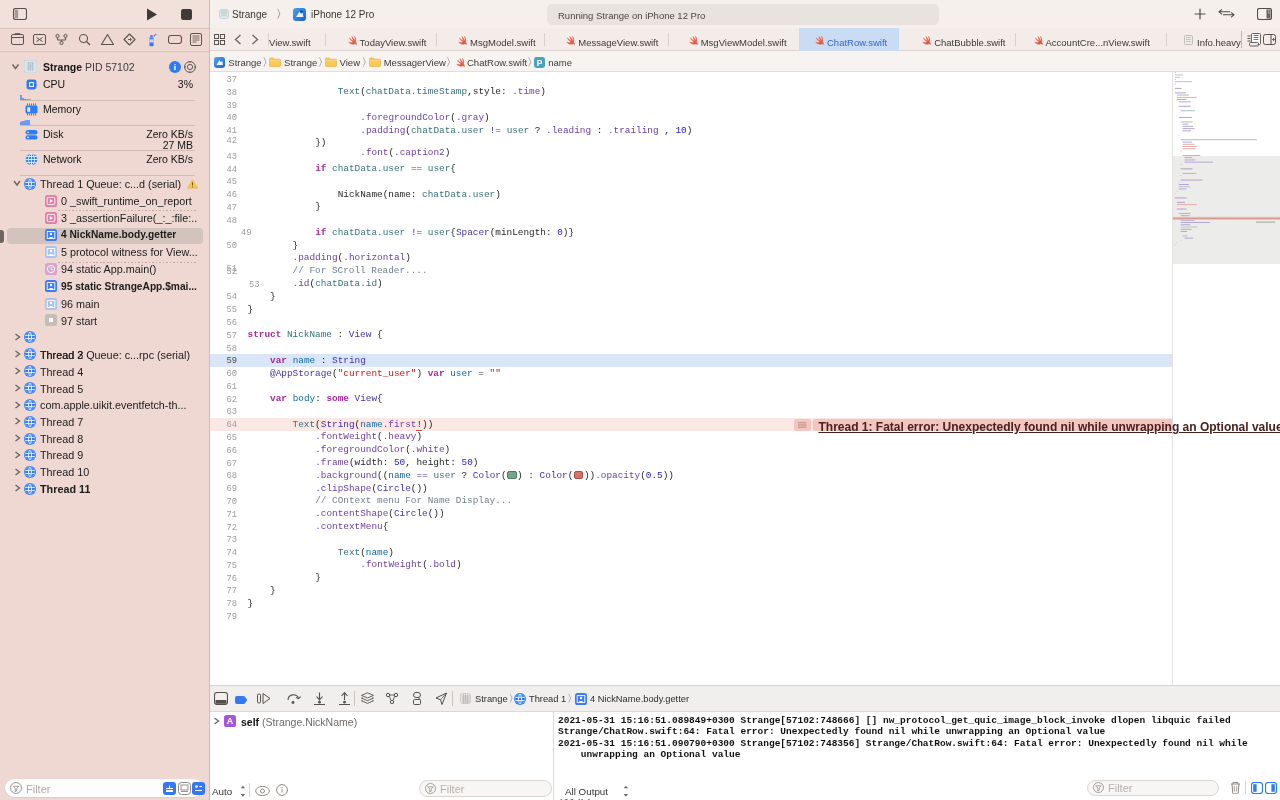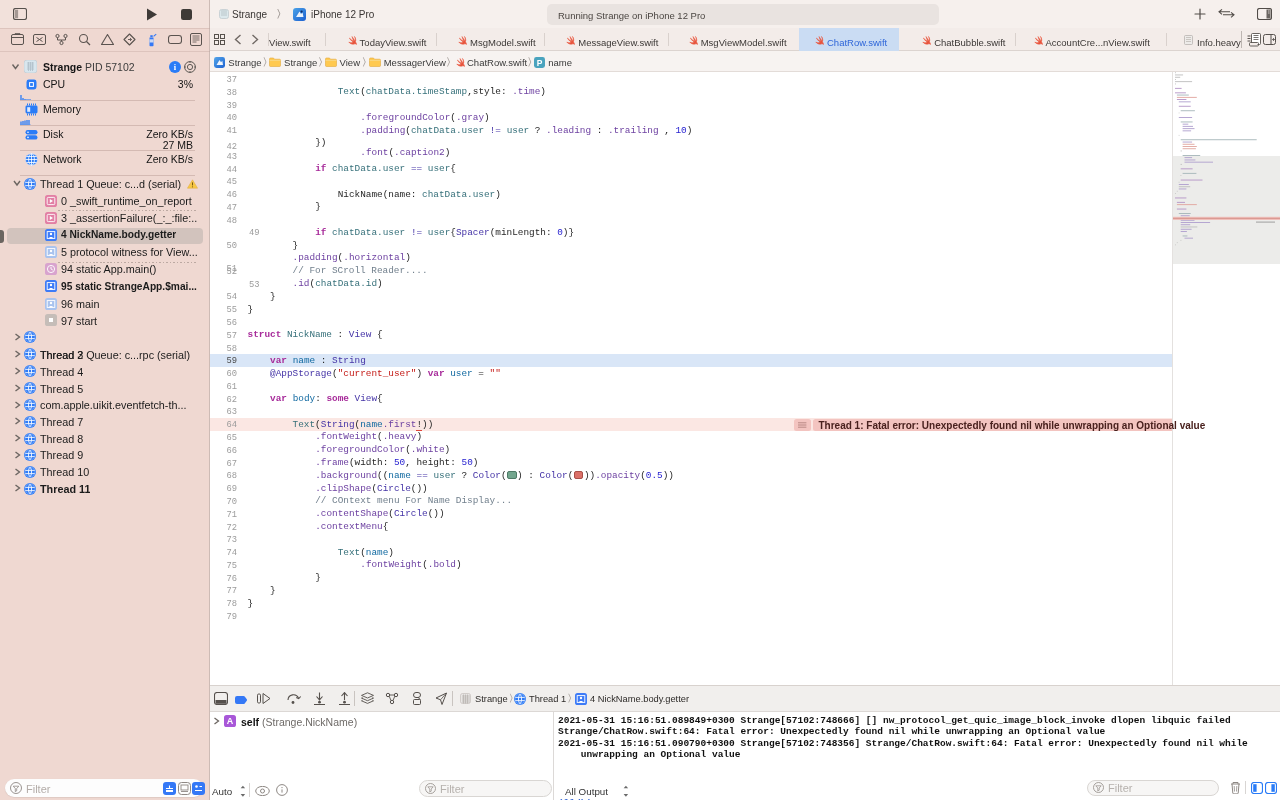--- a/index.html
+++ b/index.html
@@ -224,32 +224,32 @@
 <div class="abs" style="left:210px;top:418.1px;width:962px;height:13px;background:#FBE7E3;"></div>
 <div class="lnum" style="left:211px;top:75.0px;">37</div>
 <div class="lnum" style="left:211px;top:87.8px;">38</div>
 <div class="codeline" style="left:337.7px;top:86.2px;"><span class="t">Text</span>(<span class="t">chatData.timeStamp</span>,style: <span class="p">.time</span>)</div>
 <div class="lnum" style="left:211px;top:100.6px;">39</div>
 <div class="codeline" style="left:360.3px;top:99.0px;margin-top:48px;"><span class="p">.font</span>(<span class="p">.caption2</span>)</div>
 <div class="lnum" style="left:211px;top:113.4px;">40</div>
 <div class="codeline" style="left:360.3px;top:111.8px;"><span class="p">.foregroundColor</span>(<span class="p">.gray</span>)</div>
 <div class="lnum" style="left:211px;top:126.1px;">41</div>
 <div class="codeline" style="left:360.3px;top:124.5px;"><span class="p">.padding</span>(<span class="t">chatData.user</span> <span class="ty">!=</span> <span class="t">user</span> ? <span class="p">.leading</span> : <span class="p">.trailing</span> , <span class="n">10</span>)</div>
-<div class="lnum" style="left:211px;top:142px;">42</div>
+<div class="lnum" style="left:211px;top:136px;">42</div>
 <div class="codeline" style="left:315.2px;top:137.3px;">})</div>
 <div class="lnum" style="left:211px;top:151.7px;">43</div>
 <div class="lnum" style="left:211px;top:164.5px;">44</div>
 <div class="codeline" style="left:315.2px;top:162.9px;"><span class="k">if</span> <span class="t">chatData.user</span> <span class="ty">==</span> <span class="t">user</span>{</div>
 <div class="lnum" style="left:211px;top:177.3px;">45</div>
 <div class="lnum" style="left:211px;top:190.1px;">46</div>
 <div class="codeline" style="left:337.7px;top:188.5px;">NickName(name: <span class="t">chatData.user</span>)</div>
 <div class="lnum" style="left:211px;top:202.9px;">47</div>
 <div class="codeline" style="left:315.2px;top:201.3px;">}</div>
 <div class="lnum" style="left:211px;top:215.6px;">48</div>
-<div class="lnum" style="left:222px;top:228.4px;padding-left:27px;">49</div>
+<div class="lnum" style="left:214px;top:228.4px;padding-left:27px;">49</div>
 <div class="codeline" style="left:315.2px;top:226.8px;"><span class="k">if</span> <span class="t">chatData.user</span> <span class="ty">!=</span> <span class="t">user</span>{<span class="ty">Spacer</span>(minLength: <span class="n">0</span>)}</div>
 <div class="lnum" style="left:211px;top:241.2px;">50</div>
 <div class="codeline" style="left:292.6px;top:239.6px;">}</div>
 <div class="lnum" style="left:211px;top:264px;">51</div>
 <div class="codeline" style="left:292.6px;top:252.4px;"><span class="p">.padding</span>(<span class="p">.horizontal</span>)</div>
 <div class="lnum" style="left:211px;top:266.8px;">52</div>
 <div class="codeline" style="left:292.6px;top:265.2px;"><span class="c">// For SCroll Reader....</span></div>
 <div class="lnum" style="left:211px;top:279.6px;padding-left:38px;">53</div>
 <div class="codeline" style="left:292.6px;top:278.0px;"><span class="p">.id</span>(<span class="t">chatData.id</span>)</div>
 <div class="lnum" style="left:211px;top:292.4px;">54</div>
@@ -296,21 +296,21 @@
 <div class="lnum" style="left:211px;top:586.4px;">77</div>
 <div class="codeline" style="left:270.1px;top:584.8px;">}</div>
 <div class="lnum" style="left:211px;top:599.2px;">78</div>
 <div class="codeline" style="left:247.5px;top:597.6px;">}</div>
 <div class="lnum" style="left:211px;top:612.0px;">79</div>
 <div class="abs" style="left:794px;top:419.1px;width:17px;height:12px;background:#F3C4C0;border-radius:2.5px;"></div>
 <svg class="abs" style="left:798px;top:422.12199999999996px;" width="9" height="6" viewBox="0 0 9 6">
     <path d="M0,0.8 h8.4 M0,3 h8.4 M0,5.2 h8.4" stroke="#B2827E" stroke-width="0.9"></path>
   </svg>
 <div class="abs" style="left:813px;top:419.1px;width:359px;height:12px;background:#F3C4C0;border-radius:2.5px 0 0 2.5px;"></div>
-<div class="abs" style="left:818.5px;top:419.9px;width:352px;height:27px;font-size:10px;font-weight:bold;color:#49211E;white-space:nowrap;">Thread 1: Fatal error: Unexpectedly found nil while unwrapping an Optional value</div>
+<div class="abs" style="left:818.5px;top:419.9px;width:352px;height:27px;font-size:12px;font-weight:bold;color:#49211E;white-space:nowrap;text-decoration:underline;">Thread 1: Fatal error: Unexpectedly found nil while unwrapping an Optional value</div>
 <svg class="abs" style="left:1173px;top:72px;" width="107" height="200" viewBox="0 0 107 200">
     <rect x="0" y="84" width="107" height="108" fill="#ECECEA"></rect>
     <rect x="2.0" y="0.3" width="0.9" height="0.9" fill="#BDBDBD"></rect>
     <rect x="2.0" y="2.5" width="8.1" height="0.9" fill="#BDBDBD"></rect>
     <rect x="2.0" y="4.8" width="5.2" height="0.9" fill="#BDBDBD"></rect>
     <rect x="2.0" y="7.0" width="0.9" height="0.9" fill="#BDBDBD"></rect>
     <rect x="2.0" y="9.2" width="17.1" height="0.9" fill="#BDBDBD"></rect>
     <rect x="2.0" y="11.5" width="0.9" height="0.9" fill="#BDBDBD"></rect>
     <rect x="2.0" y="15.9" width="6.6" height="0.9" fill="#B394C6"></rect>
     <rect x="2.0" y="20.4" width="10.9" height="0.9" fill="#B394C6"></rect>

